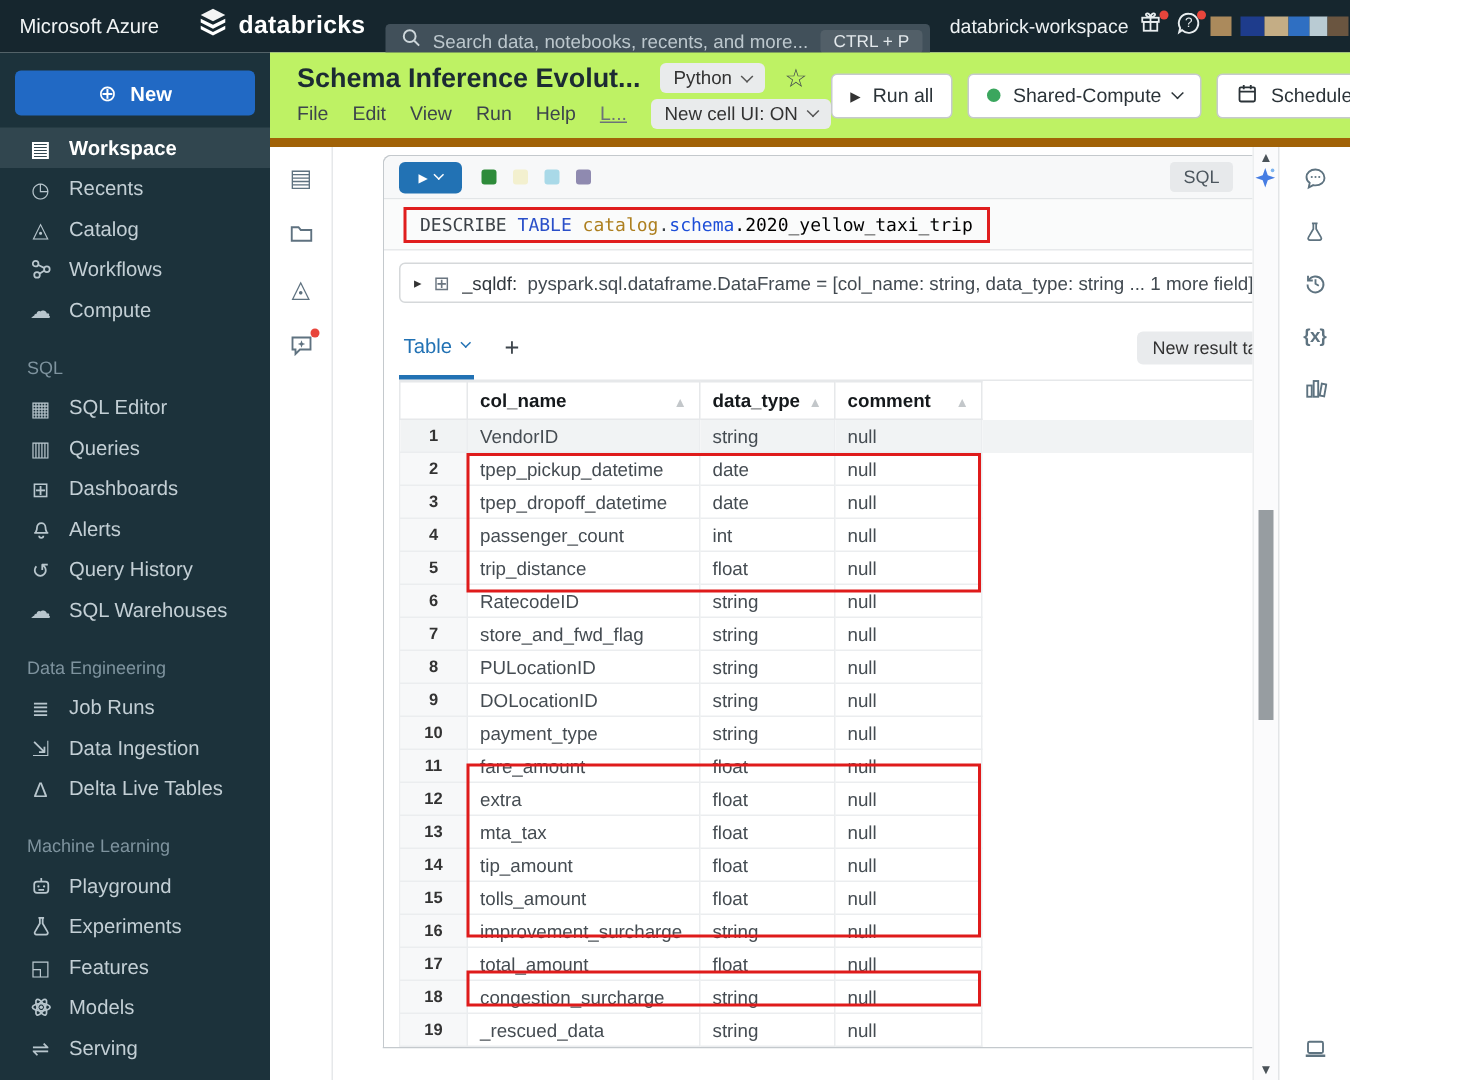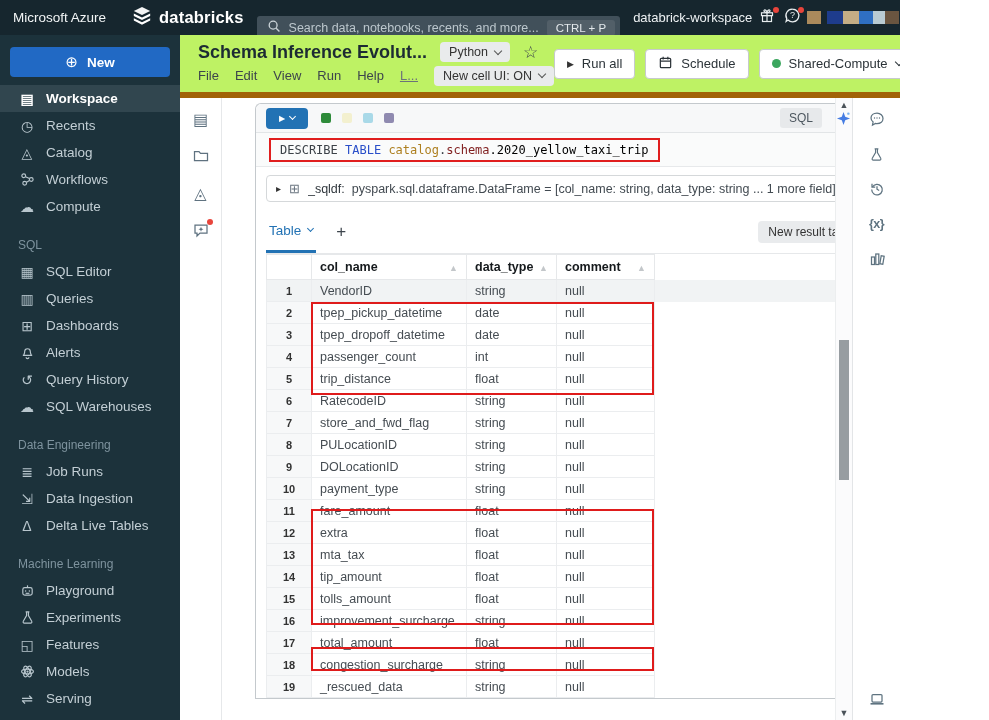--- a/index.html
+++ b/index.html
@@ -326,30 +326,30 @@
                 <span class="cv"></span>
               </span>
             </div>
         </div>
         <div class="nbh-actions">
           <span class="btn">
             <span class="tri">▶</span>
             <span>Run all</span>
           </span>
           <span class="btn">
+            <span class="gdot"></span>
+            <span>Shared-Compute</span>
+            <span class="cv"></span>
+          </span>
+          <span class="btn">
             <span><svg viewBox="0 0 16 16" width="15" height="15" stroke="#2b3338" fill="none" stroke-width="1.3">
                   <rect x="2.5" y="3.5" width="11" height="10" rx="1"></rect>
                   <path d="M2.5 6.5 h11 M5.5 1.8 v3 M10.5 1.8 v3"></path>
                 </svg></span>
             <span>Schedule</span>
-          </span>
-          <span class="btn">
-            <span class="gdot"></span>
-            <span>Shared-Compute</span>
-            <span class="cv"></span>
           </span>
           <span class="btn primary">
             <span>Share</span>
           </span>
 
         </div>
       </header>
 
       <div class="nb-body">
         <div class="strip" id="strip">
@@ -396,21 +396,21 @@
                     <svg viewBox="0 0 16 16" width="13" height="13" stroke="#4a5560" fill="none" stroke-width="1.6">
                       <path d="M2 6 V2 h4 M10 2 h4 v4 M14 10 v4 h-4 M6 14 H2 v-4"></path>
                     </svg>
                   </span>
                 <span class="kebab">⋮</span>
               </span>
             </div>
 
             <div class="code-row">
               <span class="code-box">
-                <span class="code-text" id="code-line"><span style="color: rgb(60, 66, 72);">DESCRIBE </span><span style="color: rgb(42, 79, 201);">TABLE </span><span style="color: rgb(173, 127, 31);">catalog</span><span style="color: rgb(60, 66, 72);">.</span><span style="color: #7f1d1d;">schema</span><span style="color: #000000;">.2020_yellow_taxi_trip</span></span>
+                <span class="code-text" id="code-line"><span style="color: rgb(60, 66, 72);">DESCRIBE </span><span style="color: rgb(42, 79, 201);">TABLE </span><span style="color: rgb(173, 127, 31);">catalog</span><span style="color: rgb(60, 66, 72);">.</span><span style="color: #1d4ed8;">schema</span><span style="color: #000000;">.2020_yellow_taxi_trip</span></span>
               </span>
             </div>
 
             <div class="result">
               <div class="sqldf-box">
                 <span class="arrow">▸</span>
                 <span class="tblicn">⊞</span>
                 <span class="sqldf-text"><b>_sqldf:</b>&nbsp;&nbsp;<span>pyspark.sql.dataframe.DataFrame = [col_name: string, data_type: string ... 1 more field]</span></span>
               </div>
 

